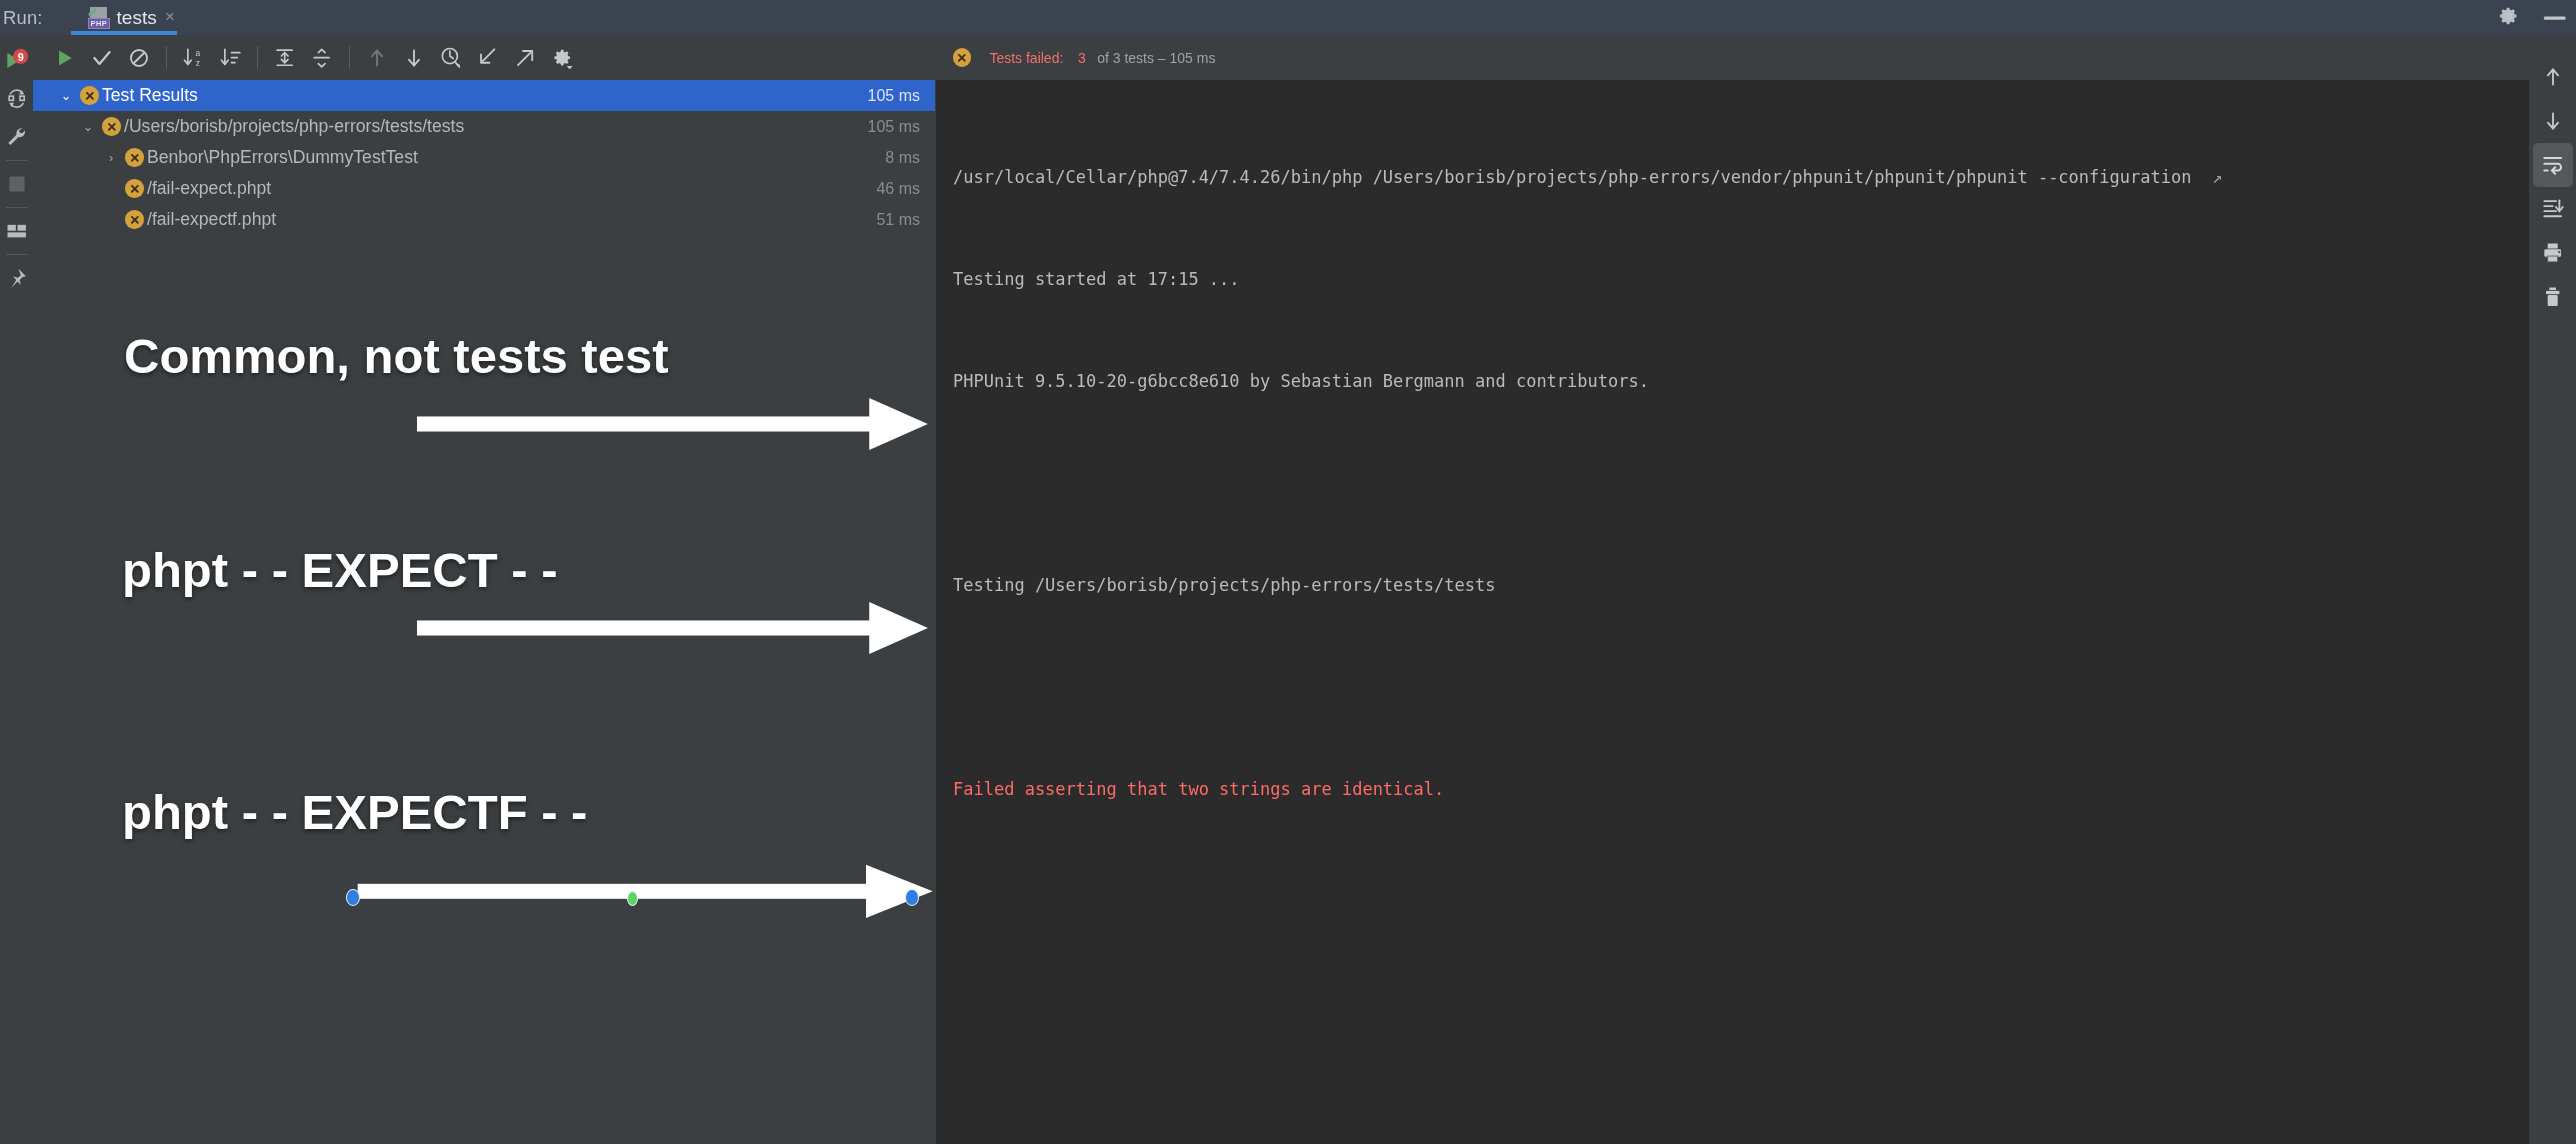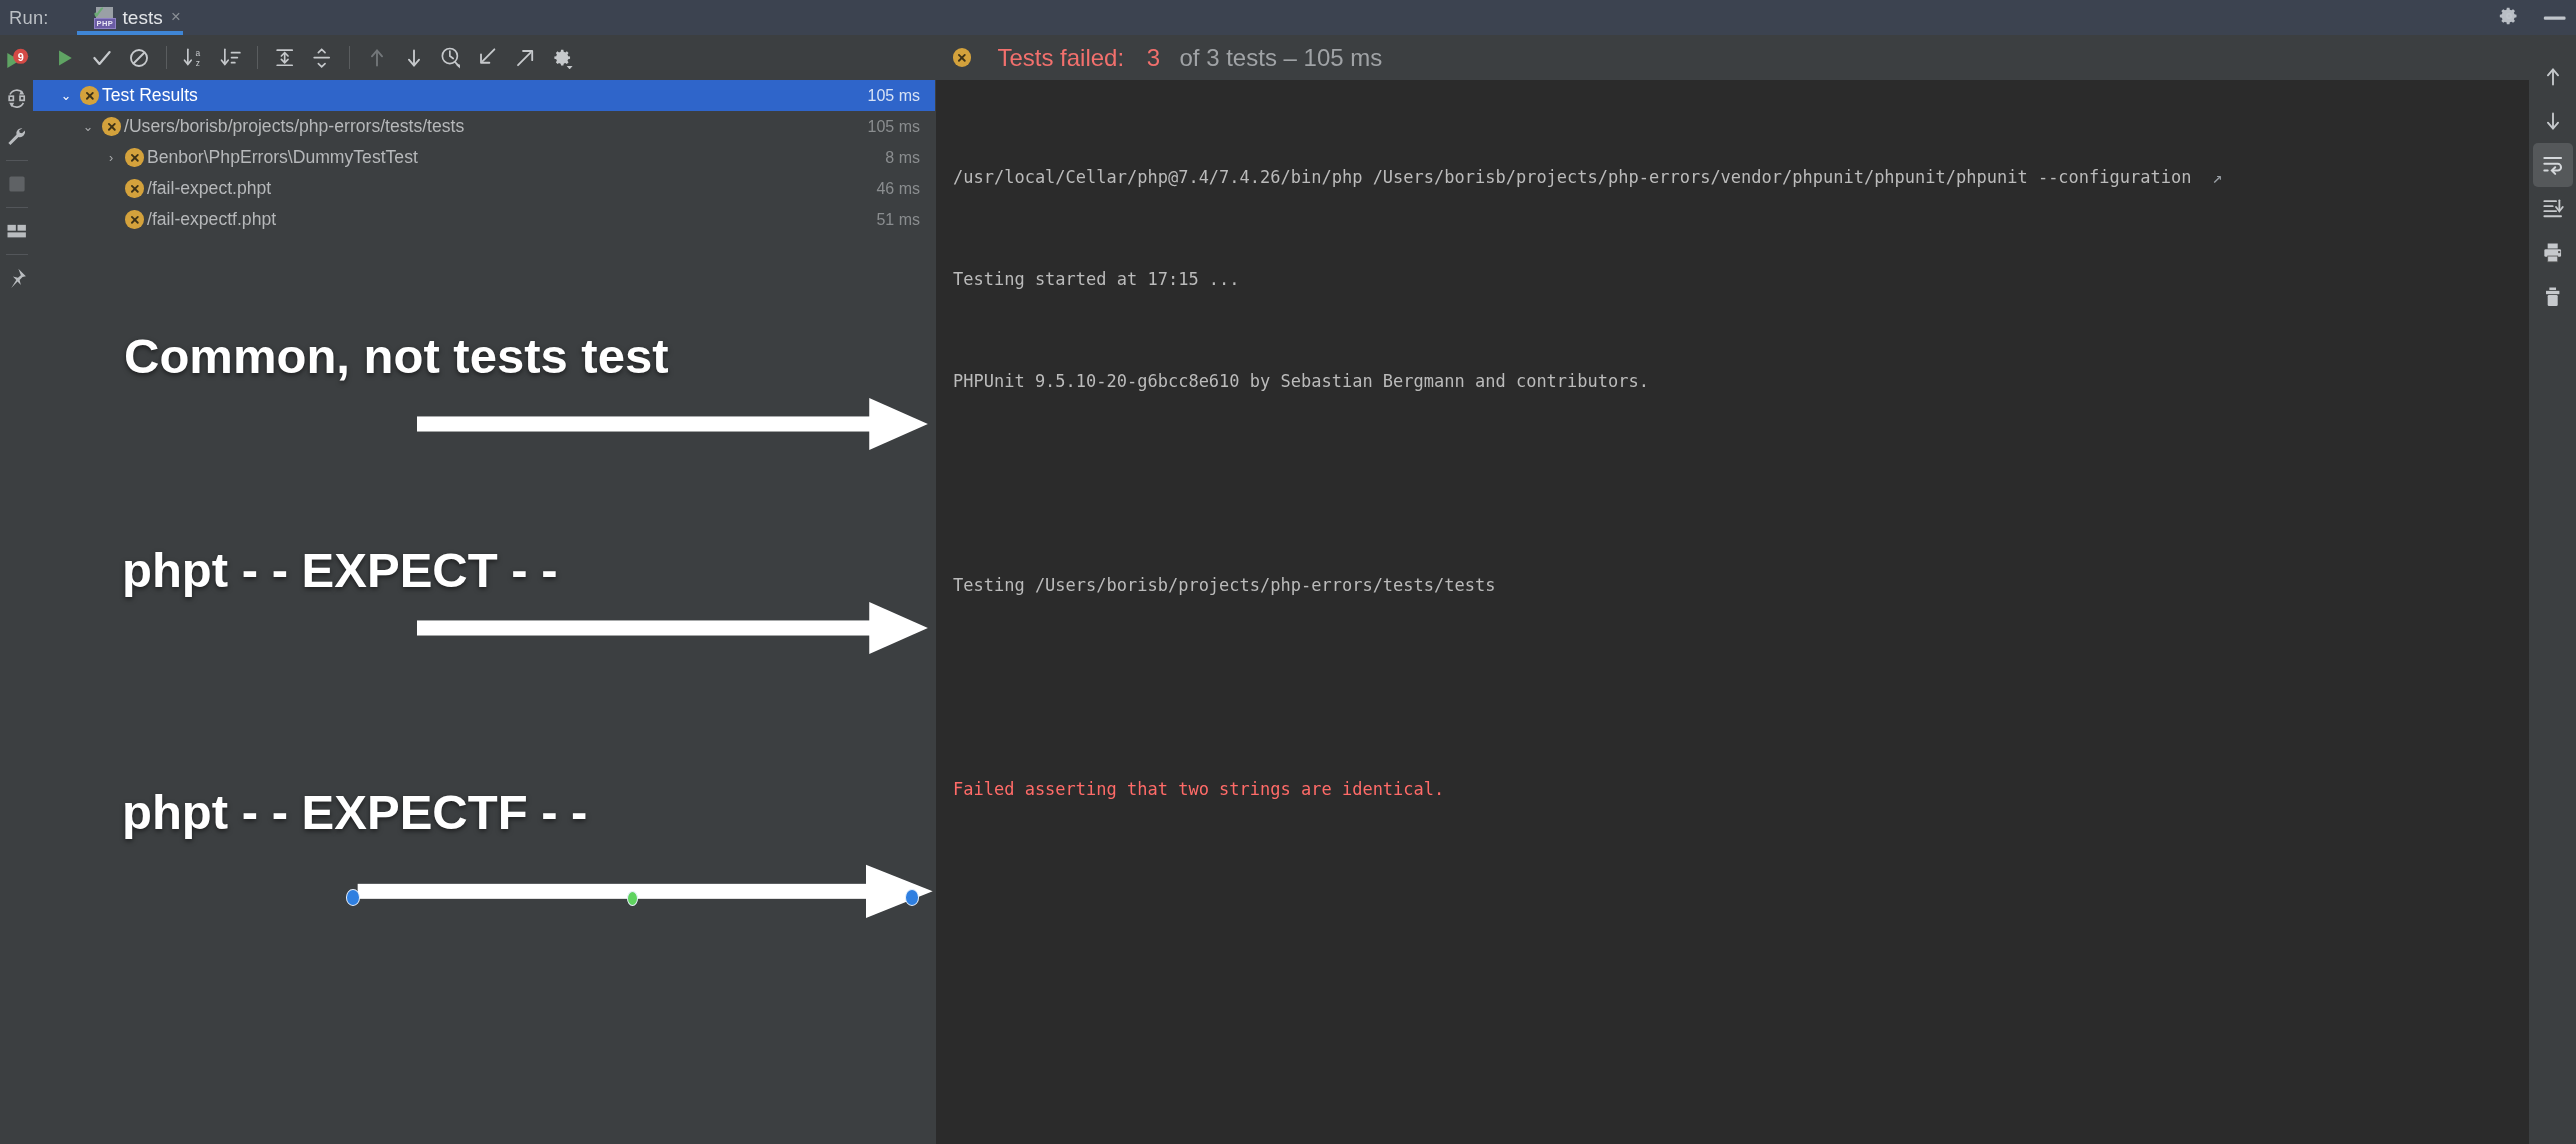--- a/index.html
+++ b/index.html
@@ -10,21 +10,21 @@
     overflow: hidden;
   }
   .app { position: relative; width: 2576px; height: 1145px; background: #3c3f41; }
 
   
   .titlebar {
     position: absolute; left: 0; top: 0; width: 2576px; height: 35px;
     background: #3c4350; display: flex; align-items: center;
   }
   .run-label {
-    color: #bbbfc4; font-size: 18.4px; margin-left: 9px; letter-spacing: 0.2px;
+    color: #bbbfc4; font-size: 18.4px; margin-left: 3px; letter-spacing: 0.2px;
   }
   .tab {
     position: relative; display: flex; align-items: center; gap: 8.4px;
     height: 35px; padding: 0 13.4px 0 15px; margin-left: 28.5px;
   }
   .tab::after {
     content: ""; position: absolute; left: 0; right: 11.7px; bottom: 0;
     height: 4.2px; background: #3f86d6;
   }
   .php-icon { position: relative; width: 22px; height: 22px; }
@@ -108,23 +108,23 @@
   
   .vdiv { position: absolute; left: 936px; top: 80px; width: 2.5px;
           height: 1065px; background: #2b2b2b; }
 
   
   .console-wrap {
     position: absolute; left: 938px; top: 35px; width: 1591px; height: 1110px;
     background: #2b2b2b;
   }
   .status-bar {
-    height: 45px; display: flex; align-items: center; gap: 26px;
+    height: 45px; display: flex; align-items: center; gap: 18px;
     padding-left: 15px; background: #3c3f41;
-    font-size: 24px;
+    font-size: 14px;
   }
   .status-fail { color: #f2706d; }
   .status-rest { color: #a0a3a6; }
   .console {
     position: absolute; left: 0; top: 45px; width: 1591px; height: 750px;
     background: #2b2b2b; overflow: hidden;
     font-family: "DejaVu Sans Mono", monospace; font-size: 17px;
     line-height: 34px; padding: 11.7px 0 0 15px; color: #bbbbbb;
     white-space: pre;
   }

